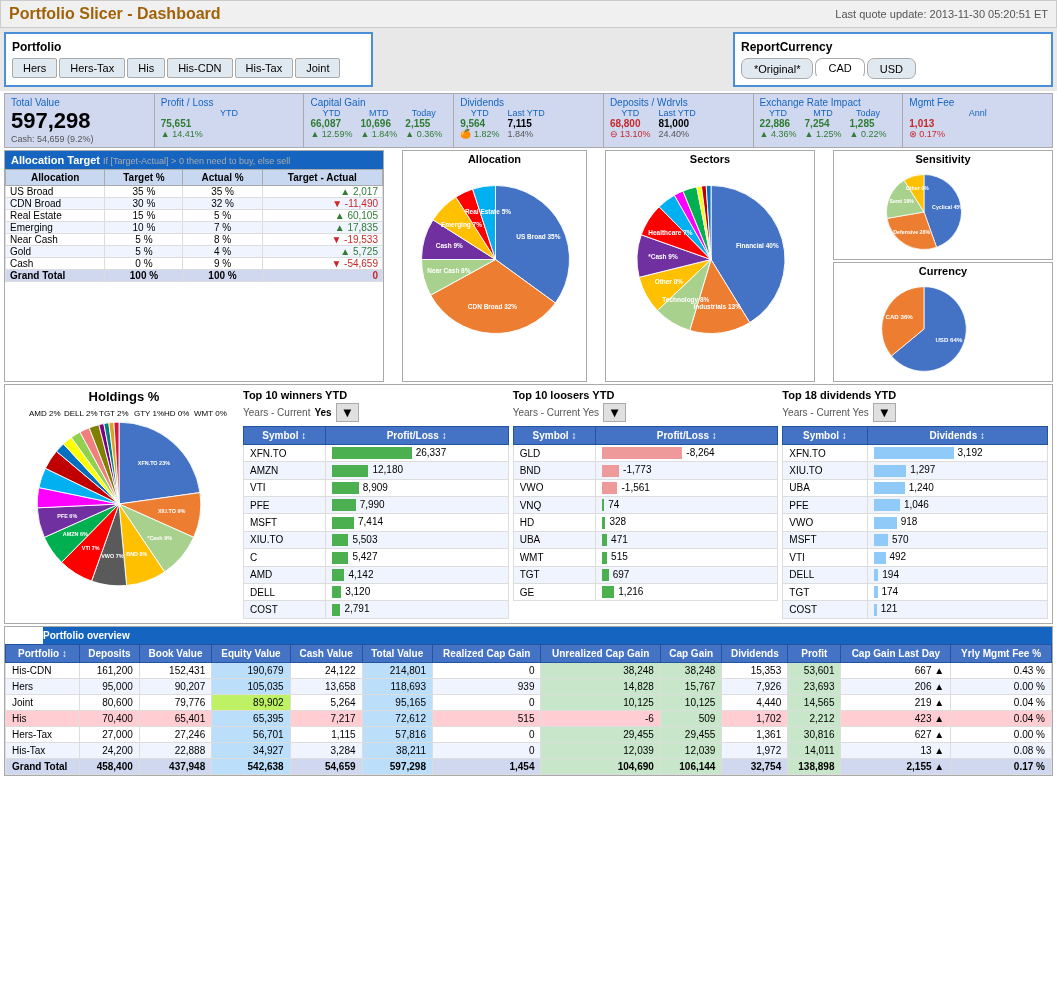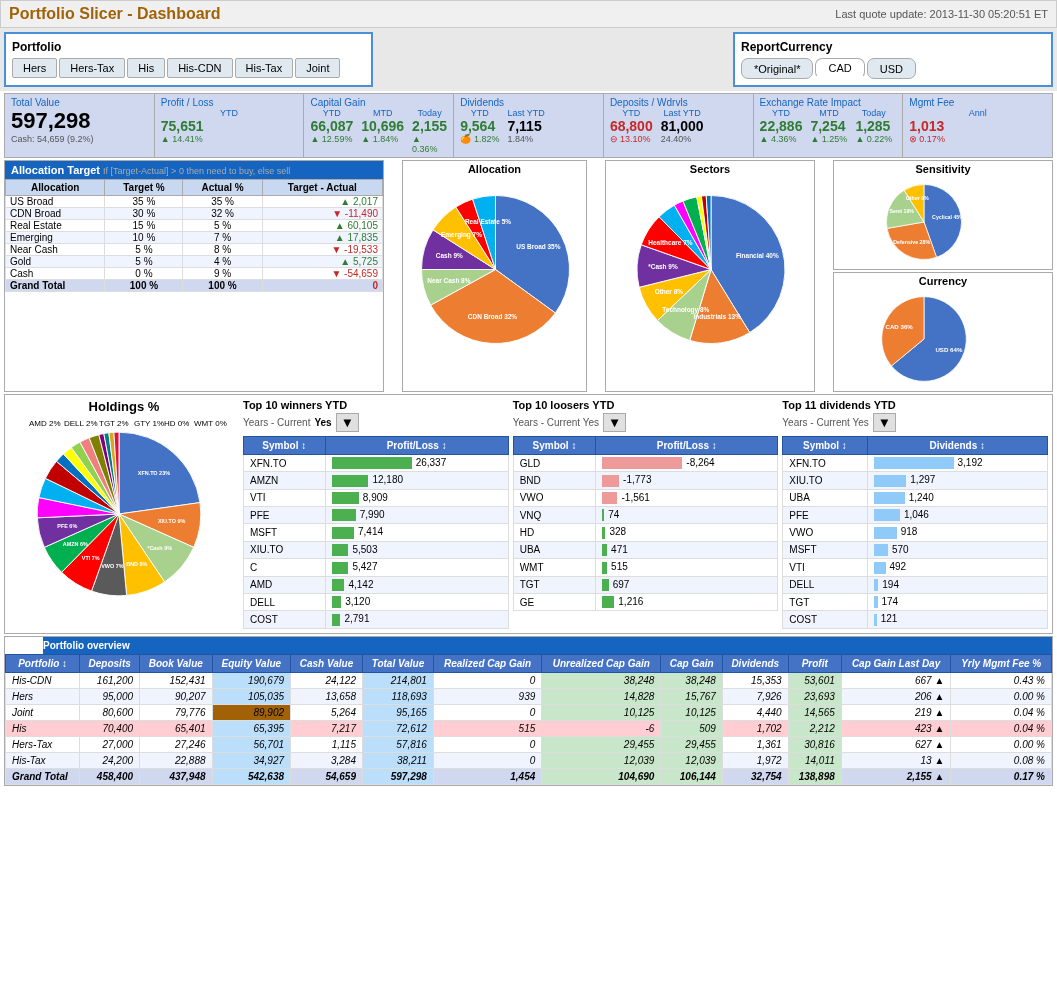--- a/index.html
+++ b/index.html
@@ -20,21 +20,21 @@
     .currency-box h3 { font-size: 12px; font-weight: bold; color: #000; margin-bottom: 4px; }
     .currency-tabs { display: flex; gap: 2px; }
     .currency-tab { border: 1px solid #aaa; background: #e0e8f0; padding: 3px 12px; cursor: pointer; font-size: 11px; border-radius: 7px; }
     .currency-tab.active { background: #fff; border-bottom: 2px solid #fff; }
     
     .metrics-row { display: flex; background: #d0d8f0; border: 1px solid #aaa; margin: 2px 4px; }
     .metric-cell { border-right: 1px solid #aaa; padding: 3px 6px; flex: 1; }
     .metric-cell:last-child { border-right: none; }
     .metric-label { color: #1565c0; font-size: 10px; }
     .metric-value-large { font-size: 22px; font-weight: bold; color: #000; }
-    .metric-value { font-size: 14px; font-weight: bold; }
+    .metric-value { font-size: 10px; font-weight: bold; }
     .metric-sub { font-size: 9px; color: #555; }
     .metric-ytd { font-size: 9px; color: #1565c0; text-align: center; }
     .metric-up { color: #2e7d32; }
     .metric-down { color: #c62828; }
     
     .main-section { display: flex; margin: 2px 4px; gap: 18px; }
     
     .allocation-panel { width: 380px; border: 1px solid #aaa; }
     .allocation-header { background: #1565c0; color: #fff; padding: 3px 6px; font-weight: bold; font-size: 11px; }
     .allocation-subheader { font-size: 9px; color: #aaa; font-weight: normal; }
@@ -58,21 +58,21 @@
     .data-table th { background: #4472c4; color: #fff; padding: 3px 6px; font-size: 10px; border: 1px solid #2255a0; }
     .data-table td { border: 1px solid #ddd; padding: 2px 6px; font-size: 10px; }
     .data-table tr:nth-child(even) { background: #f0f4ff; }
     .data-table .bar-cell { position: relative; }
     .bar-green { display: inline-block; height: 12px; background: #4caf50; vertical-align: middle; }
     .bar-red { display: inline-block; height: 12px; background: #ef9a9a; vertical-align: middle; }
     .bar-blue { display: inline-block; height: 12px; background: #90caf9; vertical-align: middle; }
     
     .overview-section { margin: 2px 4px; border: 1px solid #aaa; }
     .overview-header { background: #1565c0; color: #fff; padding: 3px 0; font-weight: bold; font-size: 10px; margin-left: 38px; }
-    .overview-table { width: 100%; border-collapse: collapse; font-style: italic; }
+    .overview-table { width: 100%; border-collapse: collapse; }
     .overview-table th { background: #4472c4; color: #fff; padding: 3px 6px; font-size: 10px; border: 1px solid #2255a0; text-align: center; }
     .overview-table td { border: 1px solid #ddd; padding: 2px 6px; font-size: 10px; text-align: right; }
     .overview-table td:first-child { text-align: left; }
     .overview-table tr:nth-child(even) { background: #f0f4ff; }
     .overview-table .grand-total td { font-weight: bold; background: #d0d8f0; }
     
     svg text { font-family: Arial, sans-serif; }
   </style>
 </head>
 <body>
@@ -533,21 +533,21 @@
     <td>GE</td>
     <td class="bar-cell">
       <span class="bar-green" style="width:12px; margin-right:4px;"></span>1,216
     </td>
   </tr>
         </tbody>
     </table>
   </div>
 
   <div style="flex:1; min-width:0;">
-    <div class="winners-title">Top 11 dividends YTD</div>
+    <div class="winners-title">Top 18 dividends YTD</div>
     <div class="filter-row">
       <span class="filter-label">Years - Current Yes</span>
       <button class="filter-btn">▼</button>
     </div>
     <table class="data-table" id="dividends-table">
       <thead>
         <tr>
           <th>Symbol ↕</th>
           <th>Dividends ↕</th>
         </tr>
@@ -666,21 +666,21 @@
     <td style="background:#c8e6c9">15,767</td>
     <td>7,926</td>
     <td style="background:#c8e6c9">23,693</td>
     <td>206 ▲</td>
     <td>0.00 %</td>
   </tr>
         <tr>
     <td>Joint</td>
     <td>80,600</td>
     <td>79,776</td>
-    <td style="background:#a16207">89,902</td>
+    <td style="background:#bef264">89,902</td>
     <td>5,264</td>
     <td style="background:#bbdefb">95,165</td>
     <td>0</td>
     <td style="background:#c8e6c9">10,125</td>
     <td style="background:#c8e6c9">10,125</td>
     <td>4,440</td>
     <td style="background:#c8e6c9">14,565</td>
     <td>219 ▲</td>
     <td>0.04 %</td>
   </tr>

